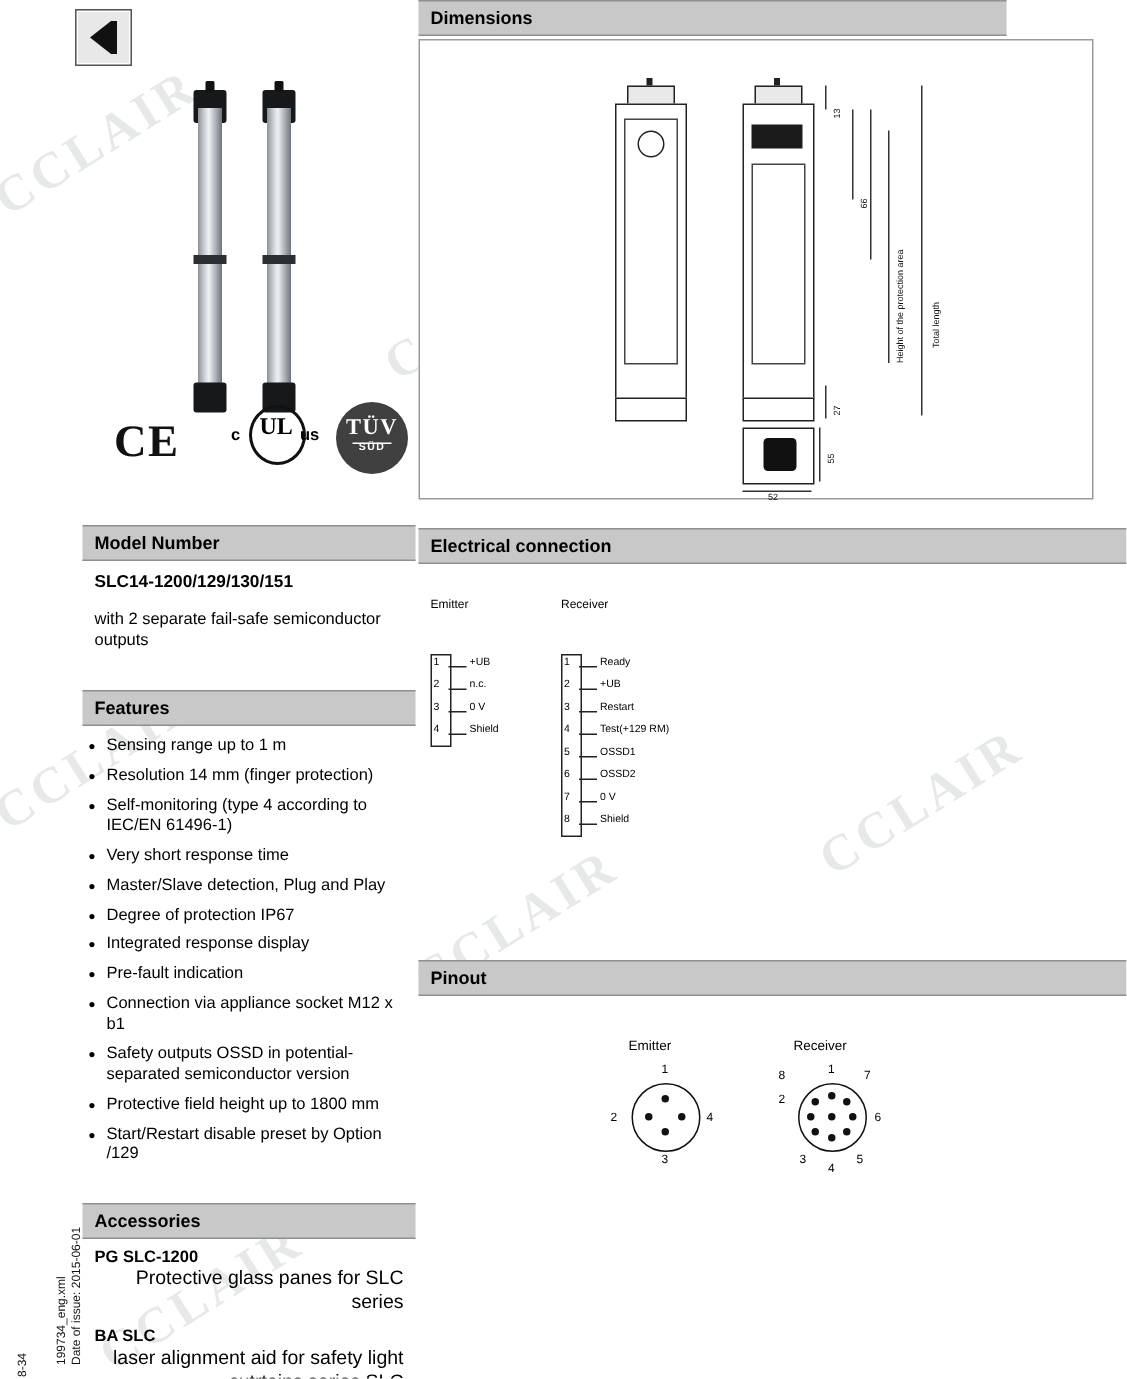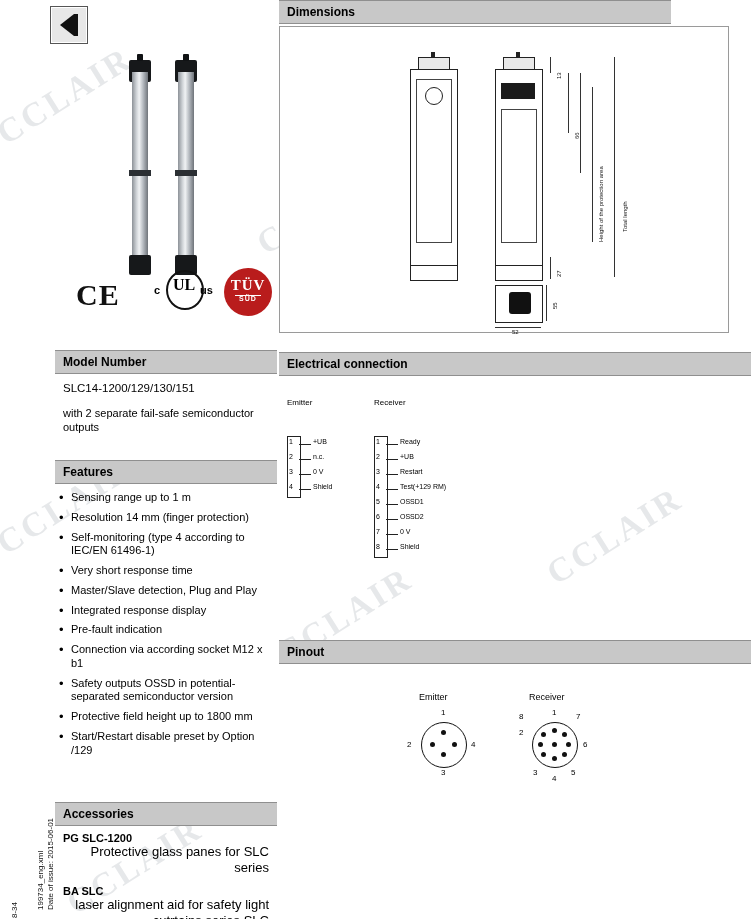--- a/index.html
+++ b/index.html
@@ -68,40 +68,40 @@
   .ce{position:absolute;left:0;top:10px;font-family:"Liberation Serif",serif;font-size:30px;font-weight:bold;letter-spacing:1px;color:#111;}
   .ul-mark{position:absolute;left:78px;top:2px;width:52px;height:44px;}
   .ul-mark .circ{
     position:absolute;left:12px;top:0;width:34px;height:36px;border:2.5px solid #111;border-radius:50%;
   }
   .ul-mark .ultext{position:absolute;left:19px;top:6px;font-family:"Liberation Serif",serif;font-weight:bold;font-size:16px;}
   .ul-mark .c{position:absolute;left:0px;top:14px;font-weight:bold;font-size:11px;}
   .ul-mark .us{position:absolute;left:46px;top:14px;font-weight:bold;font-size:11px;}
   .tuv{
     position:absolute;left:148px;top:0;width:48px;height:48px;border-radius:50%;
-    background:#b91c1c;color:#fff;text-align:center;
+    background:#404040;color:#fff;text-align:center;
   }
   .tuv .t1{font-family:"Liberation Serif",serif;font-weight:bold;font-size:15px;margin-top:9px;letter-spacing:1px;}
   .tuv .t2{font-size:7px;font-weight:bold;letter-spacing:1px;margin-top:-1px;}
   .tuv .line{width:26px;height:1px;background:#fff;margin:1px auto 0;}
 
   
   .sec-head{
     background:#c8c8c8;
     border-top:1px solid #8f8f8f;
     border-bottom:1px solid #8f8f8f;
     font-weight:bold;font-size:12px;
     padding:4px 8px;
     color:#000;
   }
 
   .left-block{position:absolute;left:55px;width:222px;}
 
   .model-body{padding:8px 8px 6px 8px;}
-  .model-number{font-weight:normal;font-size:11.5px;margin-bottom:12px;}
+  .model-number{font-weight:bold;font-size:11.5px;margin-bottom:12px;}
   .model-desc{font-size:11px;line-height:1.3;}
 
   ul.feat{list-style:none;margin:7px 0 0 0;padding:0;}
   ul.feat li{
     position:relative;padding-left:16px;margin-bottom:6px;font-size:11px;line-height:1.25;
   }
   ul.feat li:before{
     content:"\2022";position:absolute;left:4px;top:-1px;font-size:13px;
   }
 
@@ -219,23 +219,24 @@
     </div>
 
     <div class="left-block" style="top:460px;">
       <div class="sec-head">Features</div>
       <ul class="feat">
         <li>Sensing range up to 1 m</li>
         <li>Resolution 14 mm (finger protection)</li>
         <li>Self-monitoring (type 4 according to IEC/EN 61496-1)</li>
         <li>Very short response time</li>
         <li>Master/Slave detection, Plug and Play</li>
+        <li>Degree of protection IP67</li>
         <li>Integrated response display</li>
         <li>Pre-fault indication</li>
-        <li>Connection via according socket M12 x b1</li>
+        <li>Connection via appliance socket M12 x b1</li>
         <li>Safety outputs OSSD in potential-separated semiconductor version</li>
         <li>Protective field height up to 1800 mm</li>
         <li>Start/Restart disable preset by Option /129</li>
       </ul>
     </div>
 
     <div class="left-block" style="top:802px;">
       <div class="sec-head">Accessories</div>
       <div class="acc-body">
         <div class="acc-title">PG SLC-1200</div>

